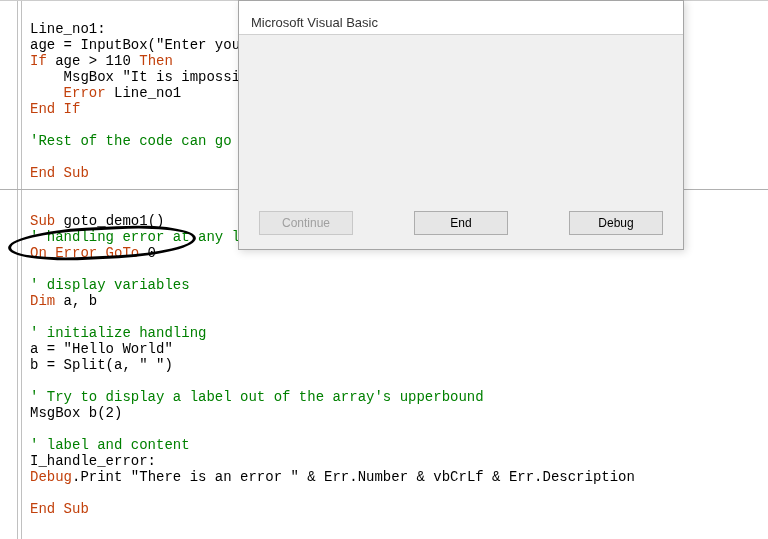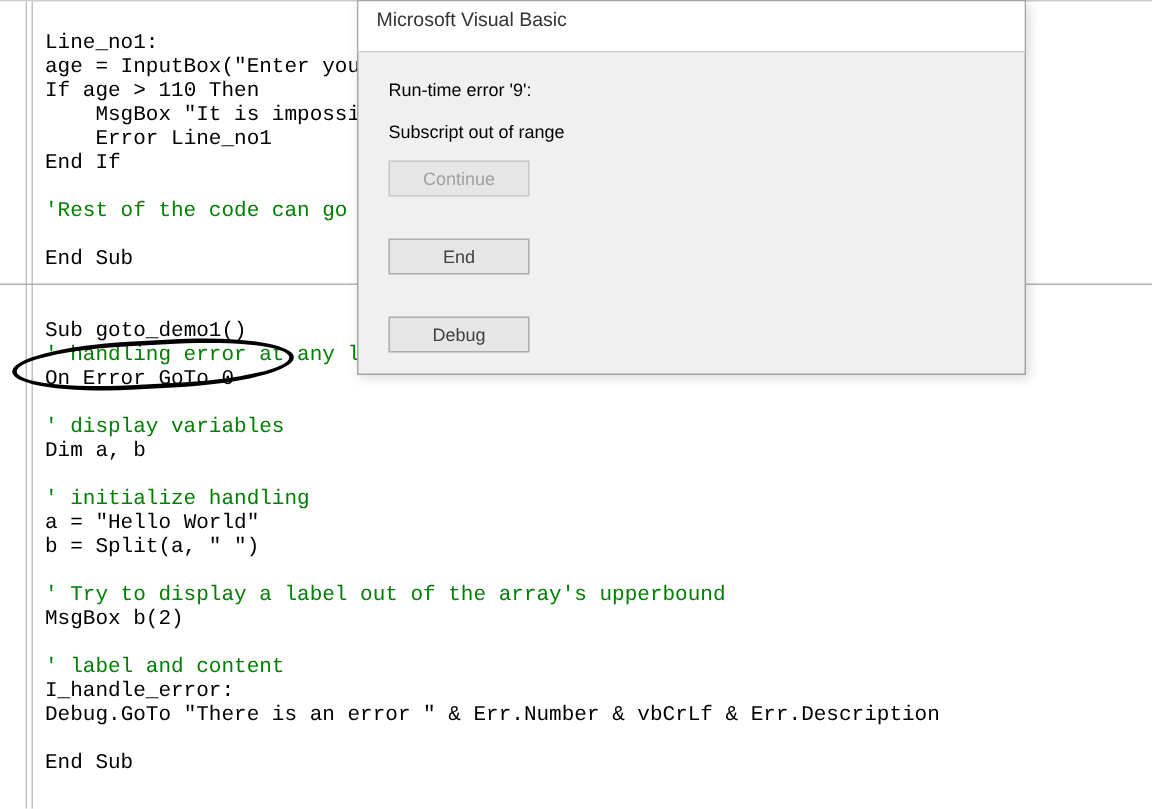--- a/index.html
+++ b/index.html
@@ -44,21 +44,21 @@
     background: #b0b0b0;
   }
   .code {
     position: absolute;
     left: 30px;
     top: 4px;
     white-space: pre;
     line-height: 16px;
     color: #000;
   }
-  .kw { color: #000000; }   
+  .kw { color: #c2410c; }   
   .cm { color: #008000; }
   .circle {
     position: absolute;
     left: 8px;
     top: 226px;
     width: 188px;
     height: 32px;
     border: 3px solid #000;
     border-radius: 50% / 60%;
     transform: rotate(-3deg);
@@ -74,50 +74,49 @@
     height: 250px;
     background: #f0f0f0;
     border: 1px solid #a5a5a5;
     box-shadow: 2px 2px 8px rgba(0,0,0,0.15);
     font-family: "Segoe UI", sans-serif;
   }
   .titlebar {
     height: 34px;
     background: #fff;
     border-bottom: 1px solid #d0d0d0;
-    padding: 4px 12px;
+    padding: 14px 12px;
     font-size: 13px;
     color: #333;
   }
   .dialog-body {
     padding: 18px 20px 0 20px;
     font-size: 12px;
     color: #000;
   }
   .dialog-body p { margin: 0 0 14px 0; }
   .button-row {
     position: absolute;
     bottom: 14px;
     left: 0; right: 0;
     padding: 0 20px;
     display: flex;
     gap: 28px;
     justify-content: space-between;
-    flex-direction: column;
   }
   .btn {
     width: 94px;
     height: 24px;
     background: #e6e6e6;
     border: 1px solid #adadad;
     font-family: "Segoe UI", sans-serif;
     font-size: 12px;
     text-align: center;
     line-height: 22px;
-    color: #404040;
+    color: #000000;
     cursor: pointer;
   }
   .btn.disabled {
     color: #a0a0a0;
     border-color: #c8c8c8;
     cursor: default;
   }
 </style>
 </head>
 <body>
@@ -150,34 +149,30 @@
 <span> </span>
 <span><span class="cm">' initialize handling</span></span>
 <span><span>a = </span><span>"Hello World"</span></span>
 <span><span>b = Split(a, </span><span>" "</span><span>)</span></span>
 <span> </span>
 <span><span class="cm">' Try to display a label out of the array's upperbound</span></span>
 <span><span>MsgBox b(2)</span></span>
 <span> </span>
 <span><span class="cm">' label and content</span></span>
 <span><span>I_handle_error:</span></span>
-<span><span class="kw">Debug</span><span>.GoTo </span><span>"There is an error "</span><span> &amp; Err.Number &amp; vbCrLf &amp; Err.Description</span></span>
+<span><span class="kw">Debug</span><span>.Print </span><span>"There is an error "</span><span> &amp; Err.Number &amp; vbCrLf &amp; Err.Description</span></span>
 <span> </span>
 <span><span class="kw">End Sub</span></span>
   </div>
 
   <div class="circle"></div>
 </div>
 
 <div class="dialog">
   <div class="titlebar">
     <span>Microsoft Visual Basic</span>
   </div>
-  <div class="dialog-body">
-    <p>Run-time error '9':</p>
-    <p>Subscript out of range</p>
-  </div>
   <div class="button-row">
     <div class="btn disabled">Continue</div>
     <div class="btn">End</div>
     <div class="btn">Debug</div>
   </div>
 </div>
 
 </body></html>

